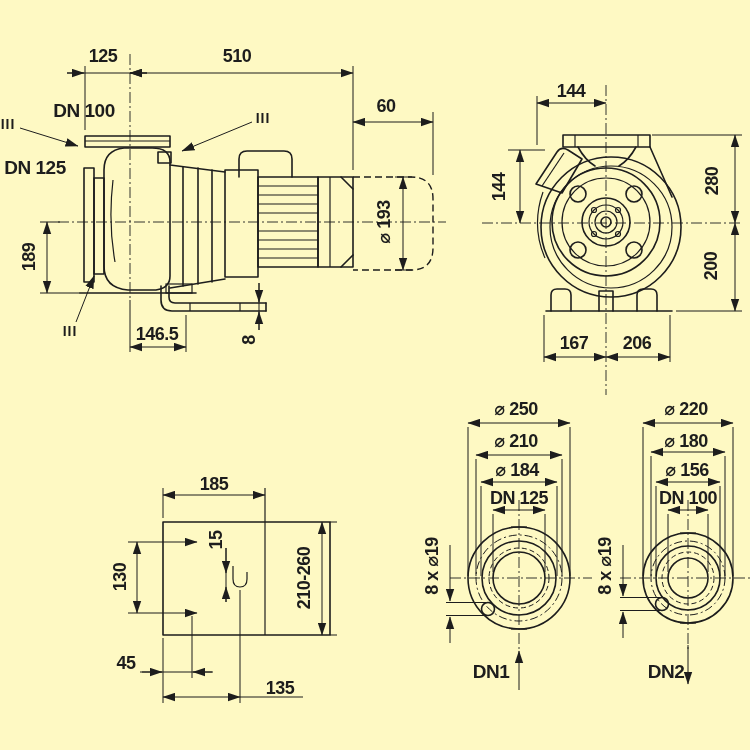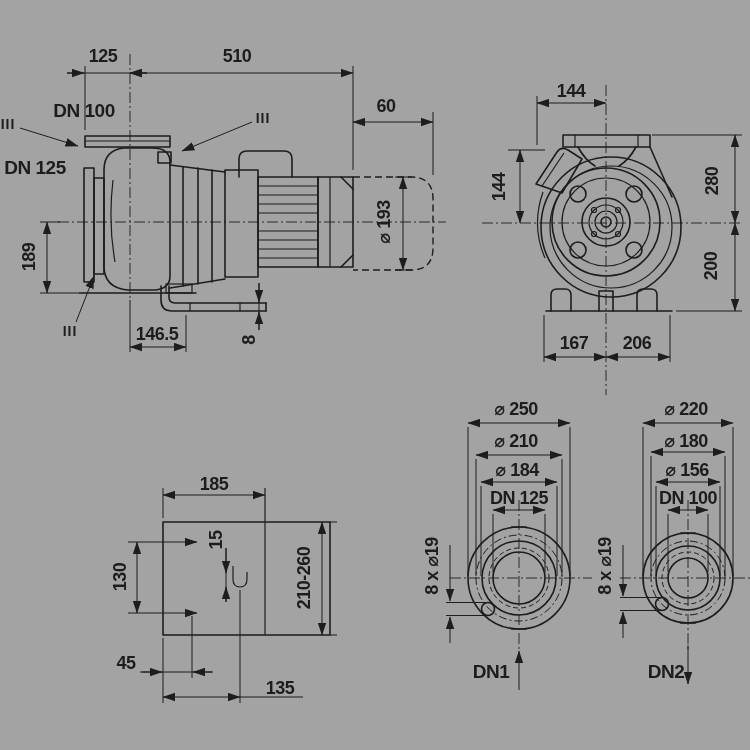--- a/index.html
+++ b/index.html
@@ -1,16 +1,16 @@
 <!DOCTYPE html>
 <html><head>
 <meta charset="utf-8">
 <style>
   html,body{margin:0;padding:0;background:#f3f3f3;}
-  .stage{width:750px;height:750px;background:#a3a3a3;position:relative;margin:0 auto;
+  .stage{width:750px;height:750px;background:#fef9c3;position:relative;margin:0 auto;
          font-family:"Liberation Sans", sans-serif;}
   svg{display:block}
   svg text{fill:#1d1d1d;font-family:"Liberation Sans","DejaVu Sans",sans-serif;
            font-weight:bold;letter-spacing:-0.5px;}
   .t18{font-size:18px}
   .t19{font-size:19px}
   .t15{font-size:14px;letter-spacing:1px}
   .obj{stroke:#1d1d1d;stroke-width:1.6;fill:none;stroke-linecap:round;stroke-linejoin:round}
   .obj2{stroke:#1d1d1d;stroke-width:1.2;fill:none}
   .dim{stroke:#1d1d1d;stroke-width:1;fill:none}

